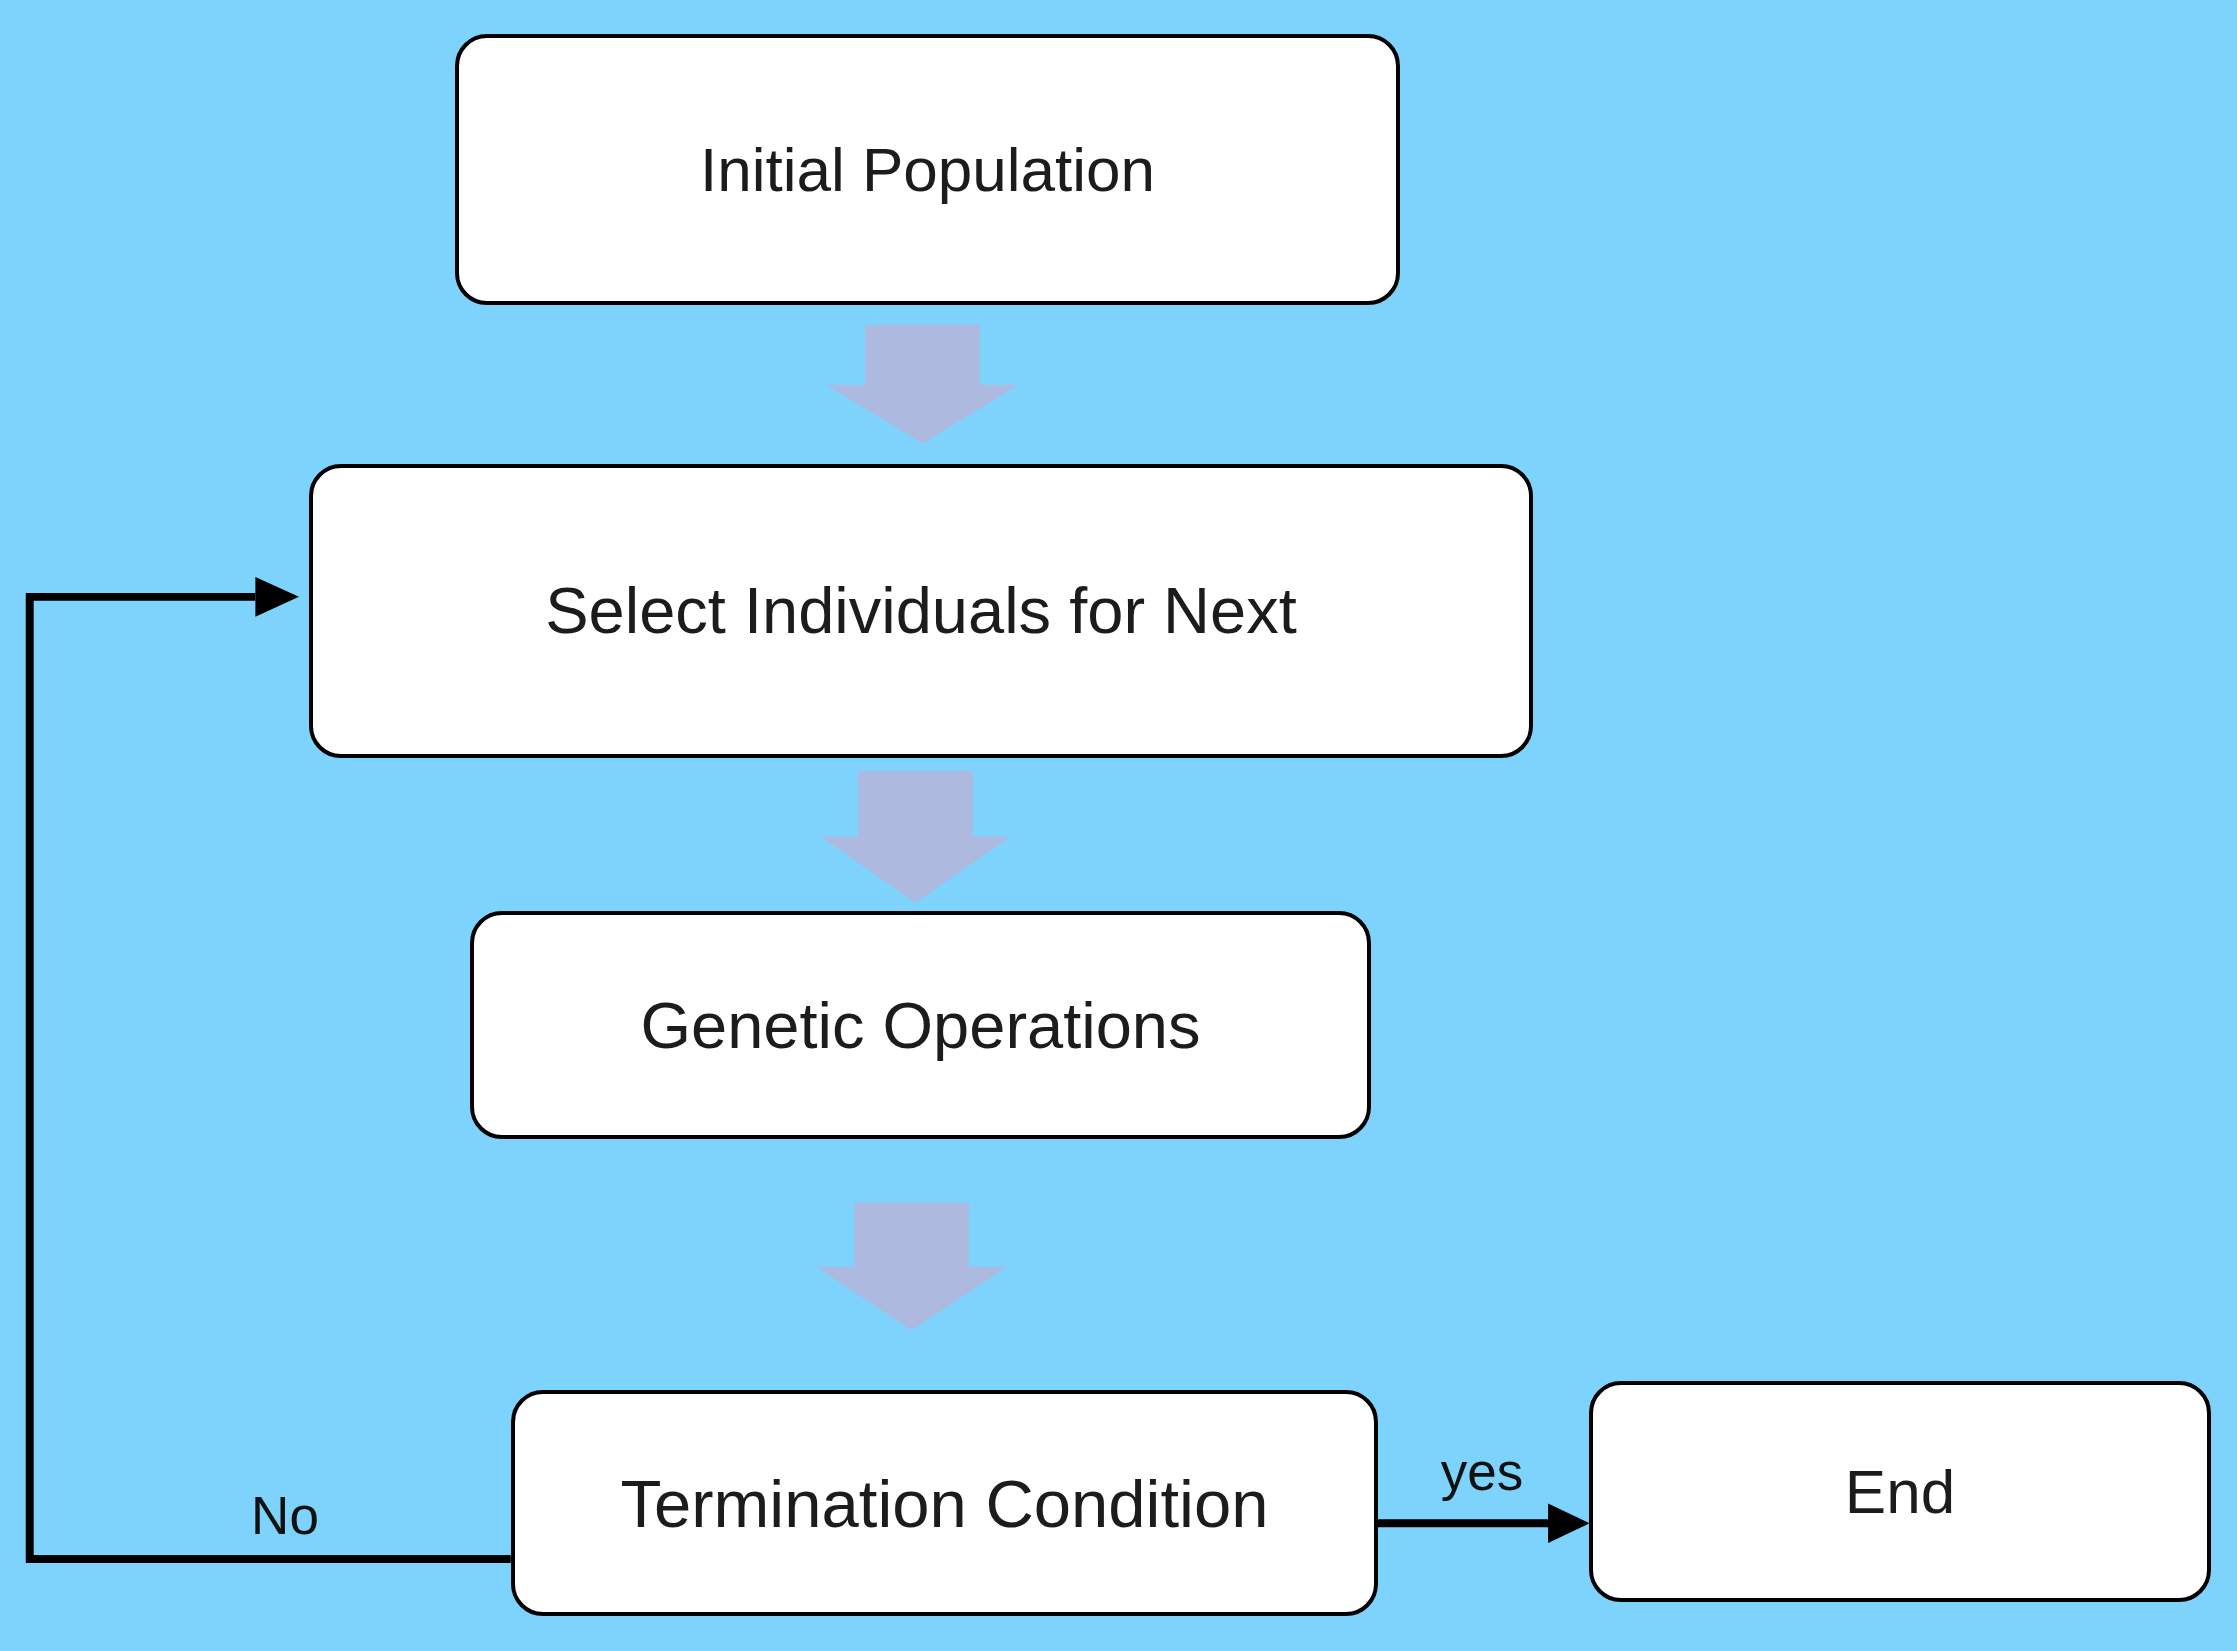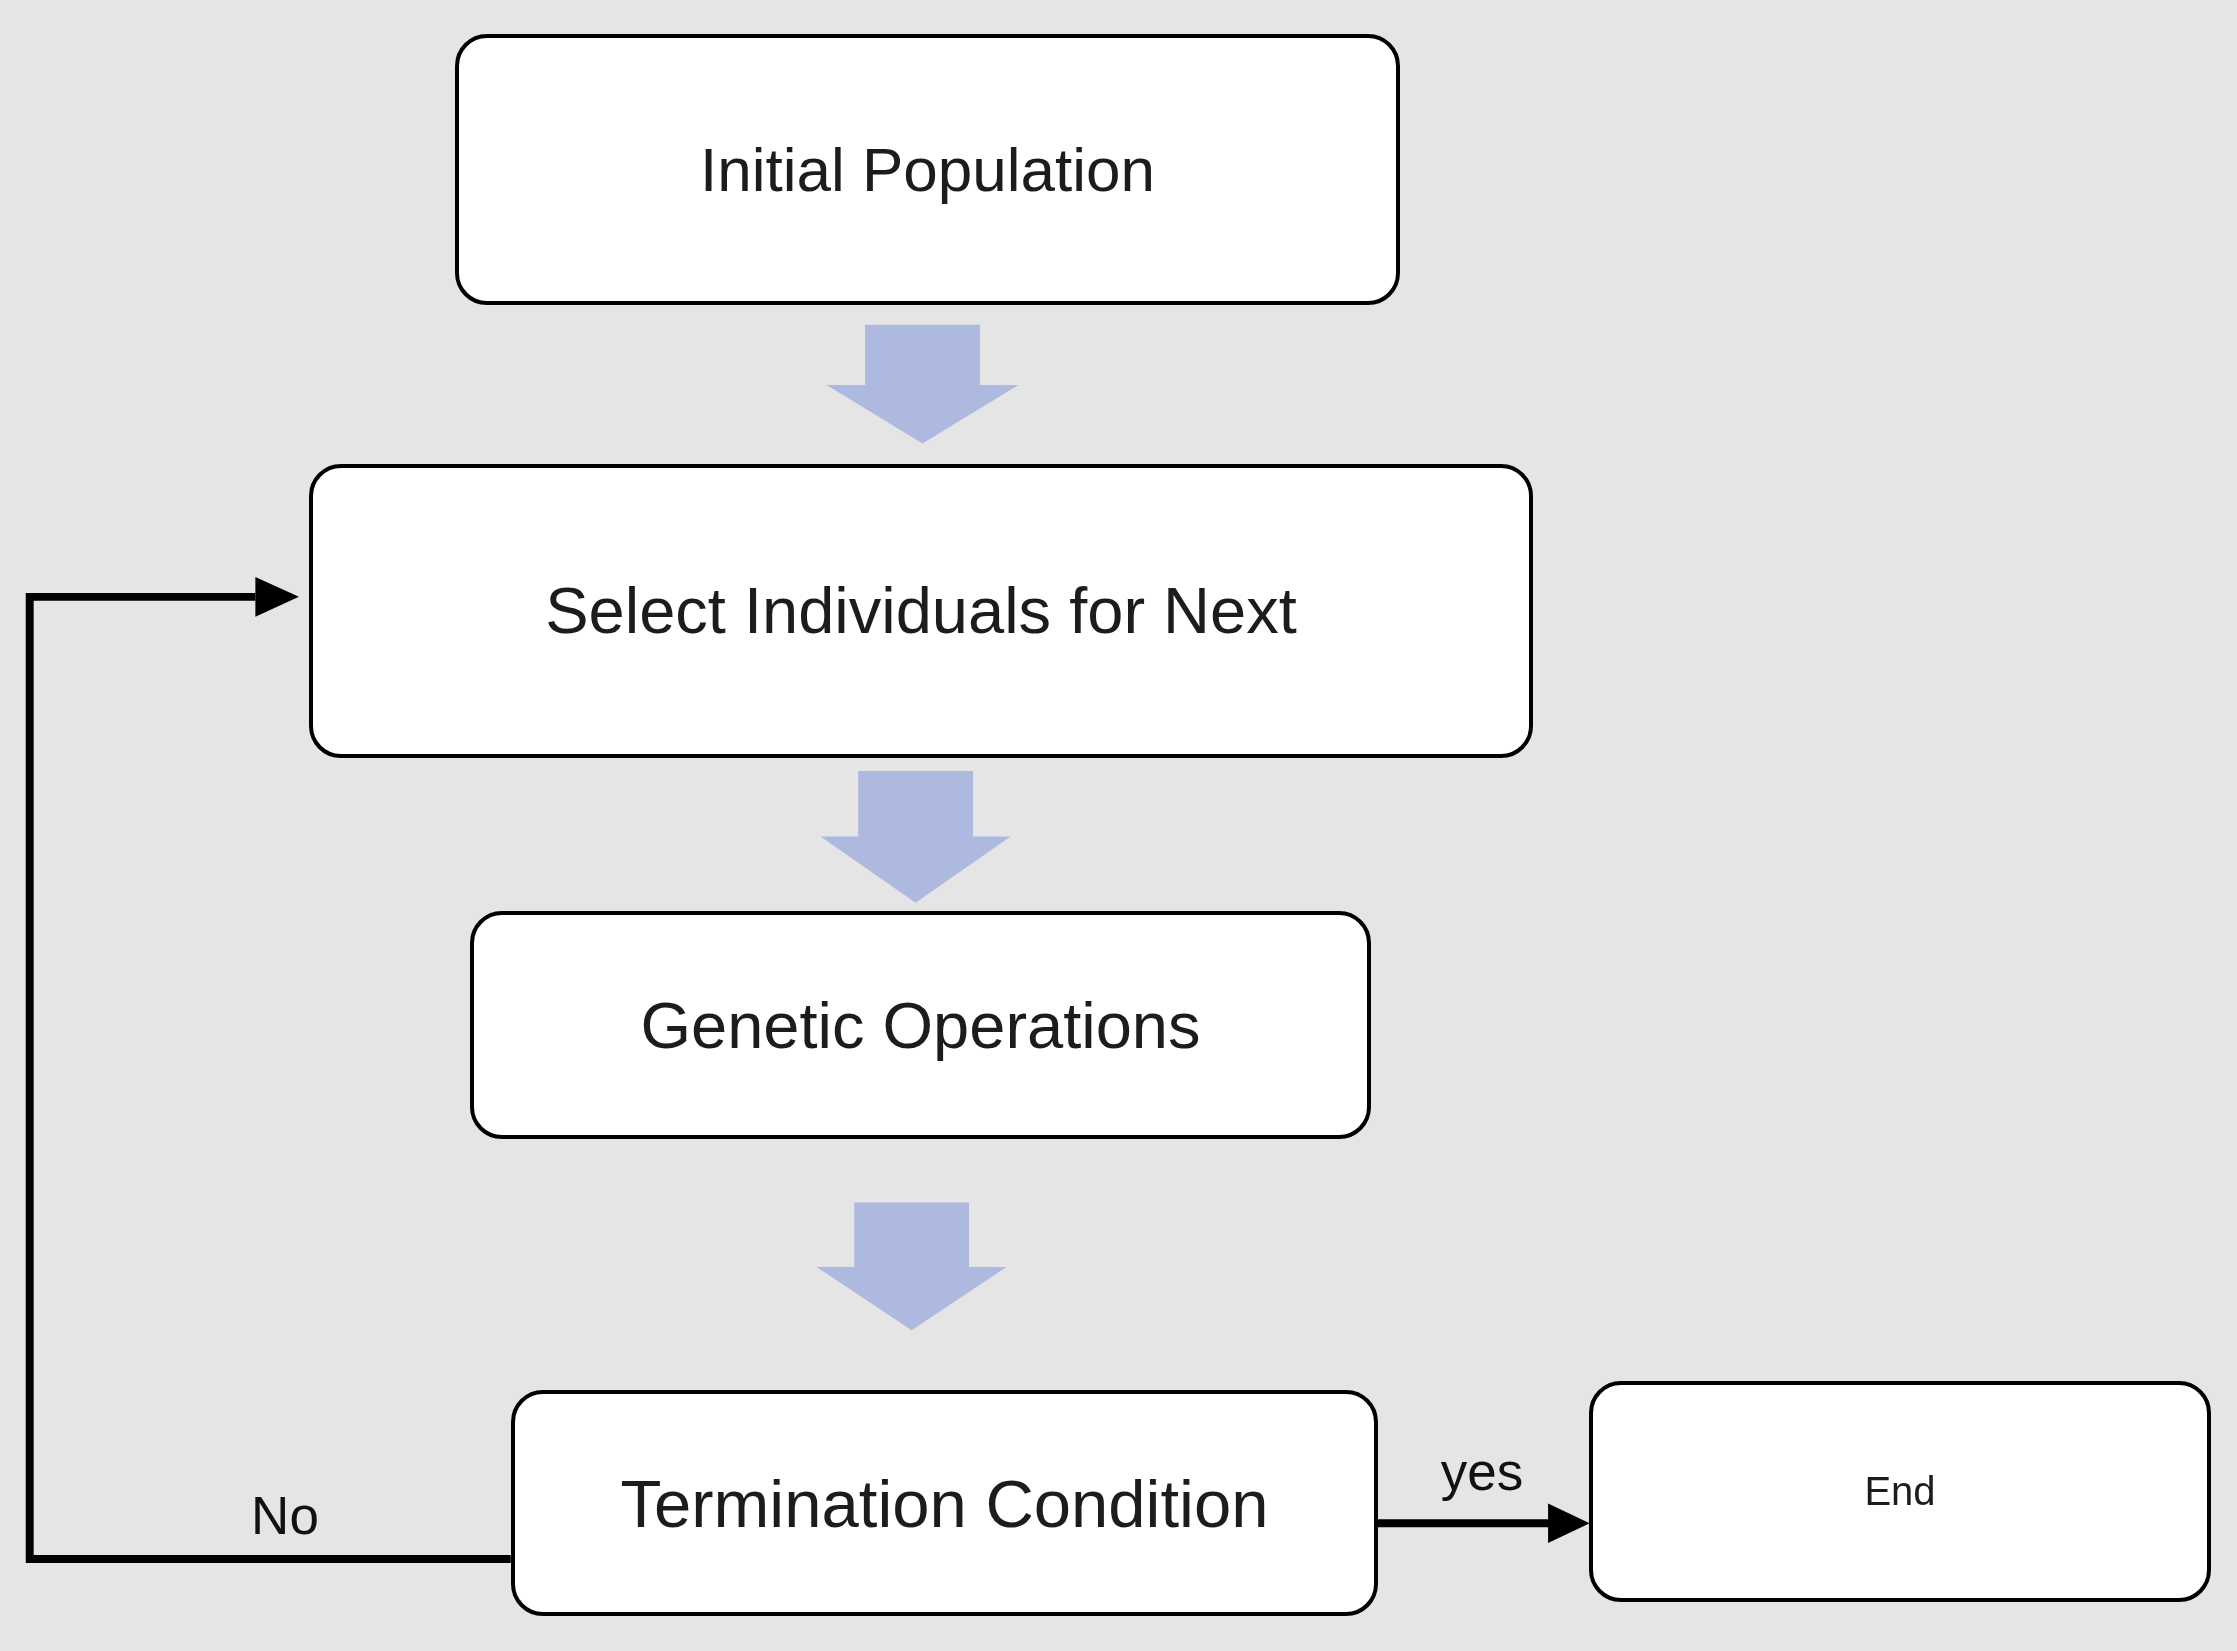--- a/index.html
+++ b/index.html
@@ -4,21 +4,21 @@
 <style>
   html, body {
     margin: 0;
     padding: 0;
     background: #ffffff;
   }
   #canvas {
     position: relative;
     width: 2237px;
     height: 1651px;
-    background: #e5e5e5;
+    background: #7dd3fc;
     overflow: hidden;
     font-family: "Liberation Sans", sans-serif;
   }
   #connector-layer {
     position: absolute;
     left: 0;
     top: 0;
     width: 2237px;
     height: 1651px;
     display: block;
@@ -48,21 +48,21 @@
   #node-genetic {
     left: 470px; top: 911px; width: 901px; height: 228px;
     font-size: 65px; line-height: 79px;
   }
   #node-termination {
     left: 511px; top: 1390px; width: 867px; height: 226px;
     font-size: 67px; line-height: 79px;
   }
   #node-end {
     left: 1589px; top: 1381px; width: 622px; height: 221px;
-    font-size: 40px; line-height: 75px;
+    font-size: 62px; line-height: 75px;
   }
   .edge-label {
     position: absolute;
     width: 218px;
     text-align: center;
     font-size: 53px;
     line-height: 57px;
     color: #111111;
   }
   #label-no  { left: 176px;  top: 1487px; }

